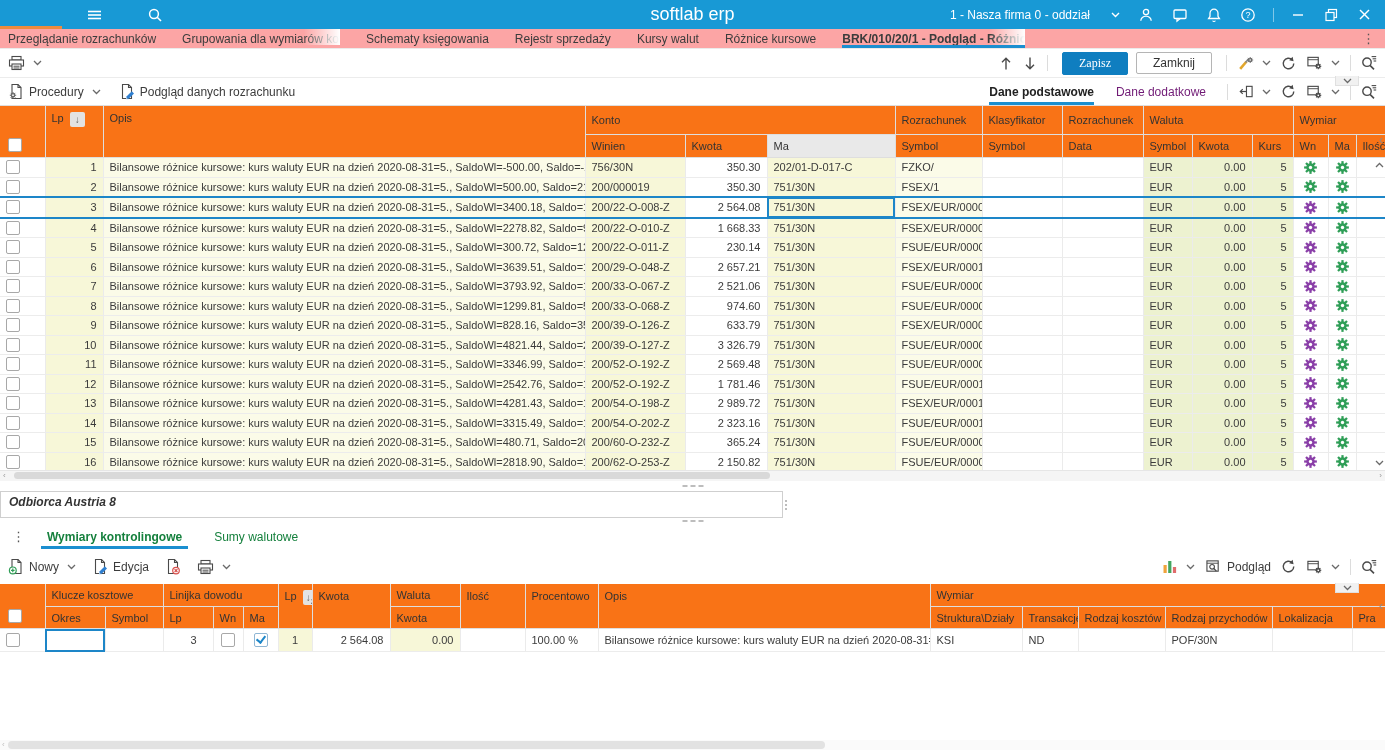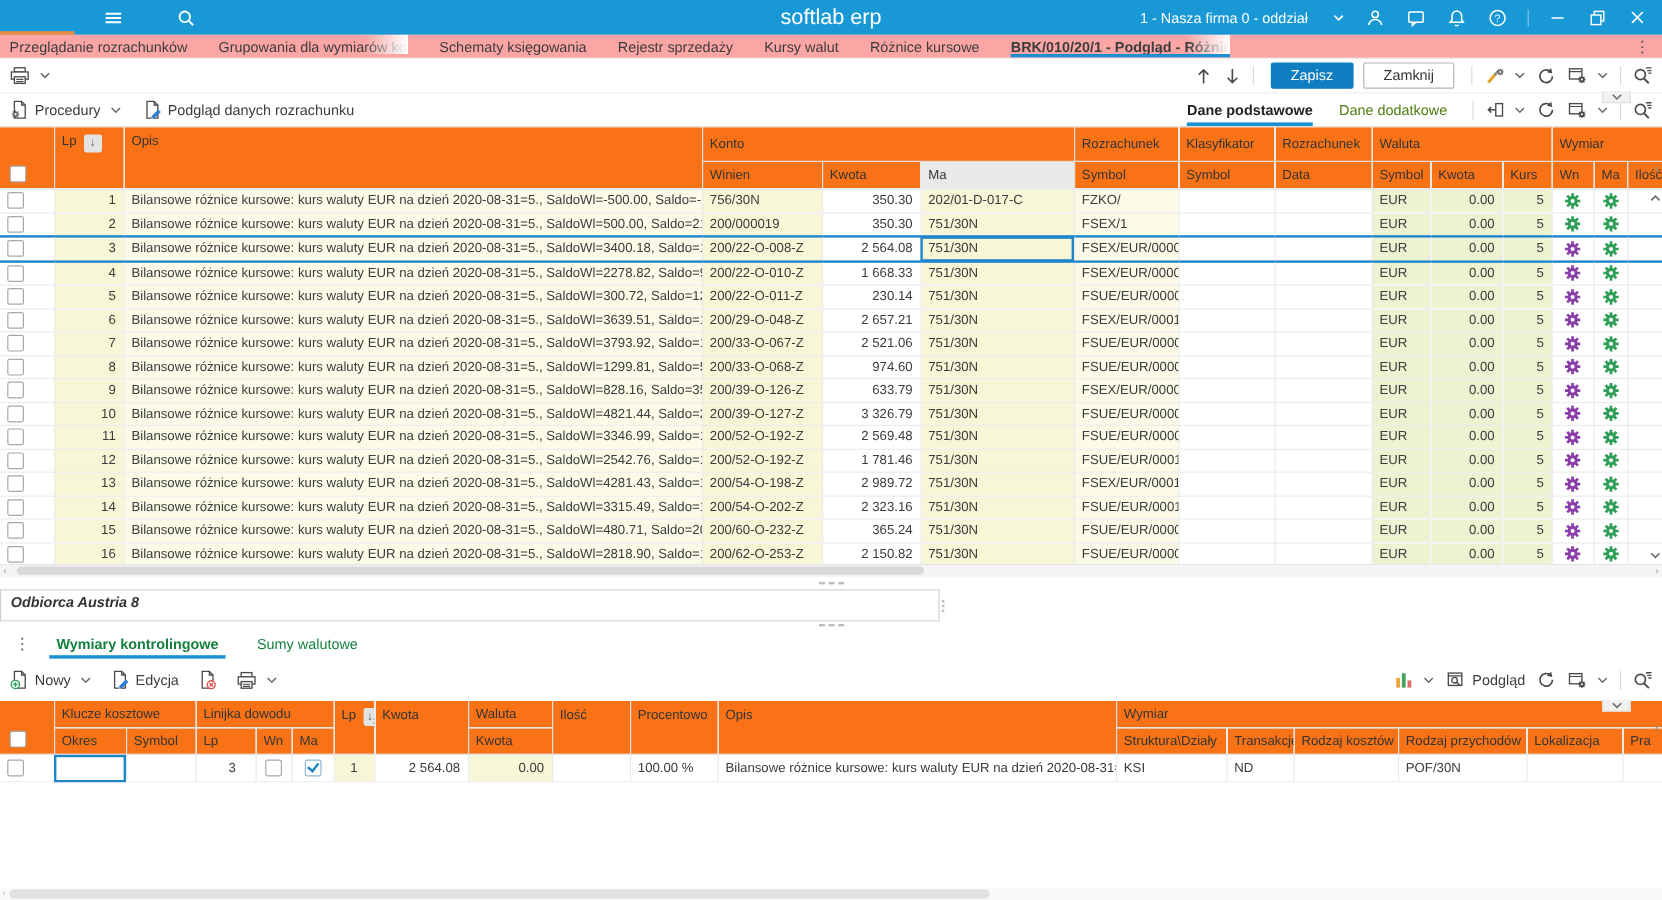--- a/index.html
+++ b/index.html
@@ -31,24 +31,24 @@
   
   .toolbar{display:flex;align-items:center;background:#fff;padding:0 8px;position:relative;}
   .tb1{height:28px;border-bottom:1px solid #ececec;}
   .tb2{height:27px;border-bottom:1px solid #dedede;}
   .tb3{height:35px;}
   .tb-spacer{flex:1;}
   .tbtn{display:flex;align-items:center;gap:5px;color:#3c3c3c;font-size:12px;white-space:nowrap;}
   .chev{color:#6a6a6a;margin-left:3px;display:inline-flex;}
   .sep{width:1px;height:16px;background:#dcdcdc;margin:0 10px;}
   .btn{font-size:12px;border-radius:2px;padding:3px 16px;margin:0 4px;font-family:"Liberation Sans",sans-serif;}
-  .btn-primary{background:#0f7ec0;color:#fff;border:1px solid #0f7ec0;}
+  .btn-primary{background:#0f7ec0;color:#fff;border:1px solid #0f7ec0;font-family:Liberation Serif, serif;}
   .btn-secondary{background:#fff;color:#333;border:1px solid #b5b5b5;}
   .gap10{width:10px;}
-  .view-tab{font-size:12px;color:#4d7c0f;margin:0 11px;position:relative;height:100%;display:flex;align-items:center;}
+  .view-tab{font-size:12px;color:#701a75;margin:0 11px;position:relative;height:100%;display:flex;align-items:center;}
   .view-tab.active{color:#222;font-weight:bold;}
   .view-tab.active::after{content:"";position:absolute;left:0;right:0;bottom:0;height:3px;background:#1b8fd0;}
   .hang{position:absolute;right:26px;bottom:-9px;width:22px;height:9px;background:#f1f1f1;border:1px solid #e0e0e0;border-top:none;
         display:flex;align-items:center;justify-content:center;z-index:3;color:#999;}
 
   
   table{border-collapse:collapse;table-layout:fixed;width:1385px;font-size:11px;}
   th{font-weight:normal;text-align:left;padding:0 6px;color:#333;background:#f97316;
      border-right:1px solid #dedede;border-bottom:1px solid #dedede;white-space:nowrap;overflow:hidden;}
   td{padding:0 6px;border-right:1px solid #ebebeb;border-bottom:1px solid #ececec;

